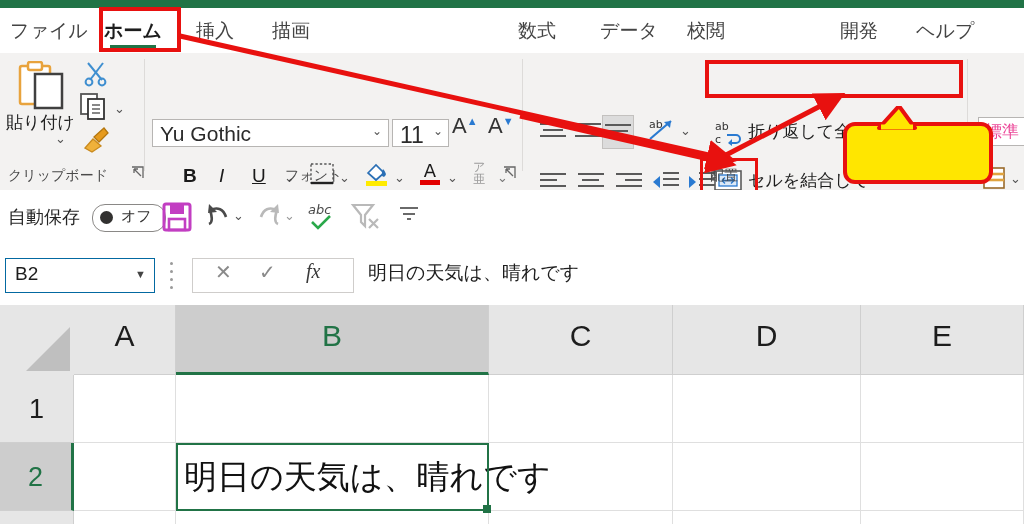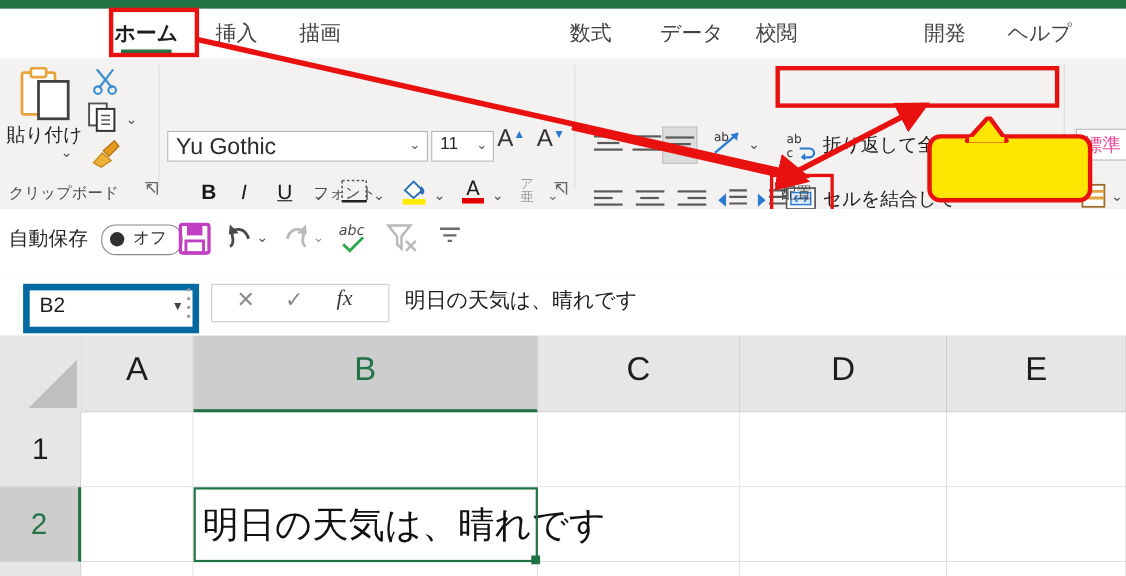--- a/index.html
+++ b/index.html
@@ -31,21 +31,21 @@
   
   .paste-icon{position:absolute;left:18px;top:8px;width:56px;height:52px;}
   .paste-lbl{position:absolute;left:6px;top:58px;font-size:17px;color:#222;white-space:nowrap;}
   .mini-ico{position:absolute;}
 
   
   .fontbox{position:absolute;left:152px;top:66px;width:235px;height:26px;background:#fff;border:1px solid #b7b5b3;}
   .fontbox .txt{position:absolute;left:7px;top:2px;font-size:21px;color:#2b2b2b;}
   .fontbox .dd{position:absolute;right:6px;top:4px;font-size:12px;color:#555;}
   .sizebox{position:absolute;left:392px;top:66px;width:55px;height:26px;background:#fff;border:1px solid #b7b5b3;}
-  .sizebox .txt{position:absolute;left:7px;top:2px;font-size:16px;color:#2b2b2b;}
+  .sizebox .txt{position:absolute;left:7px;top:2px;font-size:23px;color:#2b2b2b;}
   .sizebox .dd{position:absolute;right:5px;top:4px;font-size:12px;color:#555;}
   .bigA{position:absolute;font-size:22px;color:#333;}
   .fmt-btn{position:absolute;font-size:19px;color:#1a1a1a;}
 
   
   .alg{position:absolute;}
   .alg .bar{position:absolute;height:2px;background:#5a5a5a;}
   .algbtn-sel{position:absolute;background:#dcdcdc;border:1px solid #c3c1bf;}
 
   .wrapbtn{position:absolute;left:712px;top:64px;width:240px;height:30px;}
@@ -70,21 +70,21 @@
   
   .qat{position:absolute;left:0;top:190px;width:1024px;height:58px;background:#ffffff;border-bottom:1px solid #e3e1df;}
   .autosave-lbl{position:absolute;left:8px;top:15px;font-size:18px;color:#262626;white-space:nowrap;}
   .toggle{position:absolute;left:92px;top:14px;width:72px;height:26px;border:1px solid #8a8886;border-radius:13px;background:#fff;}
   .toggle .knob{position:absolute;left:7px;top:6px;width:13px;height:13px;border-radius:50%;background:#323130;}
   .toggle .tlbl{position:absolute;left:28px;top:2px;font-size:15px;color:#323130;}
   .qbtn{position:absolute;top:10px;}
 
   
   .fbar{position:absolute;left:0;top:248px;width:1024px;height:57px;background:#ffffff;border-bottom:1px solid #d9d7d5;}
-  .namebox{position:absolute;left:21px;top:258px;width:148px;height:33px;background:#fff;border:6px solid #0369a1;}
+  .namebox{position:absolute;left:5px;top:258px;width:148px;height:33px;background:#fff;border:1px solid #0369a1;}
   .namebox .nb{position:absolute;left:9px;top:4px;font-size:19px;color:#1d1d1d;}
   .namebox .nd{position:absolute;right:8px;top:9px;font-size:11px;color:#444;}
   .dotsep{position:absolute;left:170px;top:262px;width:3px;height:25px;}
   .dotsep i{display:block;width:3px;height:3px;background:#9a9a9a;margin-bottom:5px;border-radius:50%;}
   .fbtns{position:absolute;left:192px;top:258px;width:160px;height:33px;background:#fff;border:1px solid #cfcdcb;}
   .fx{position:absolute;font-size:20px;color:#8a8a8a;}
   .fcontent{position:absolute;left:360px;top:258px;right:4px;height:33px;background:#fff;}
   .fcontent .ftxt{position:absolute;left:8px;top:2px;font-size:19px;color:#1d1d1d;white-space:nowrap;}
 
   
@@ -107,20 +107,21 @@
             font-family:"DejaVu Sans","Liberation Sans",sans-serif;}
 </style>
 </head>
 <body>
 
 <div class="app">
 
   <div class="greenbar"></div>
 
   <div class="tabrow">
+    <div class="tab" style="left:10px;"><span class="tlabel">ファイル</span></div>
     <div class="tab active" style="left:104px;"><span class="tlabel">ホーム</span></div>
     <div class="tab" style="left:196px;"><span class="tlabel">挿入</span></div>
     <div class="tab" style="left:272px;"><span class="tlabel">描画</span></div>
     <div class="tab" style="left:518px;"><span class="tlabel">数式</span></div>
     <div class="tab" style="left:600px;"><span class="tlabel">データ</span></div>
     <div class="tab" style="left:687px;text-align:right;"><span class="tlabel">校閲</span></div>
     <div class="tab" style="left:765px;margin-top:48px;"><span class="tlabel">表示</span></div>
     <div class="tab" style="left:840px;"><span class="tlabel">開発</span></div>
     <div class="tab" style="left:916px;"><span class="tlabel">ヘルプ</span></div>
   </div>

